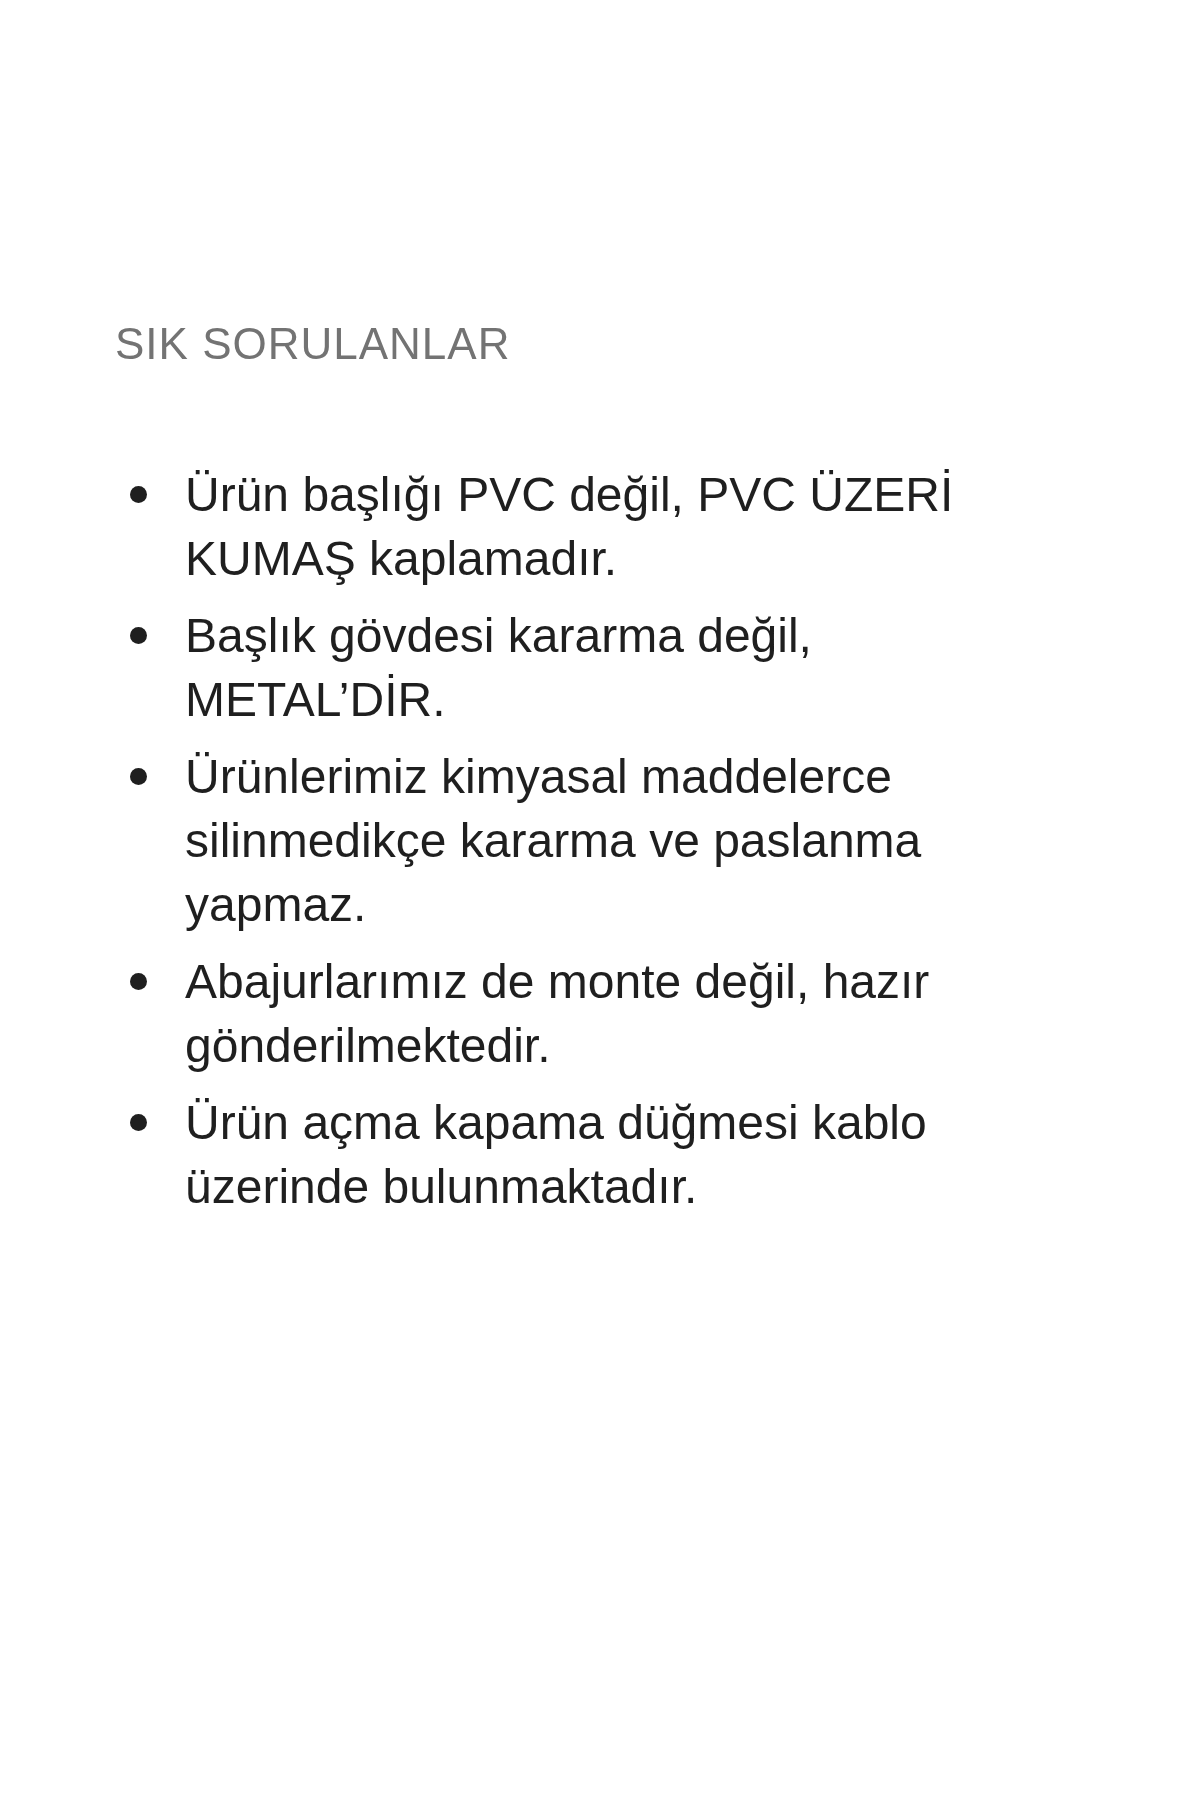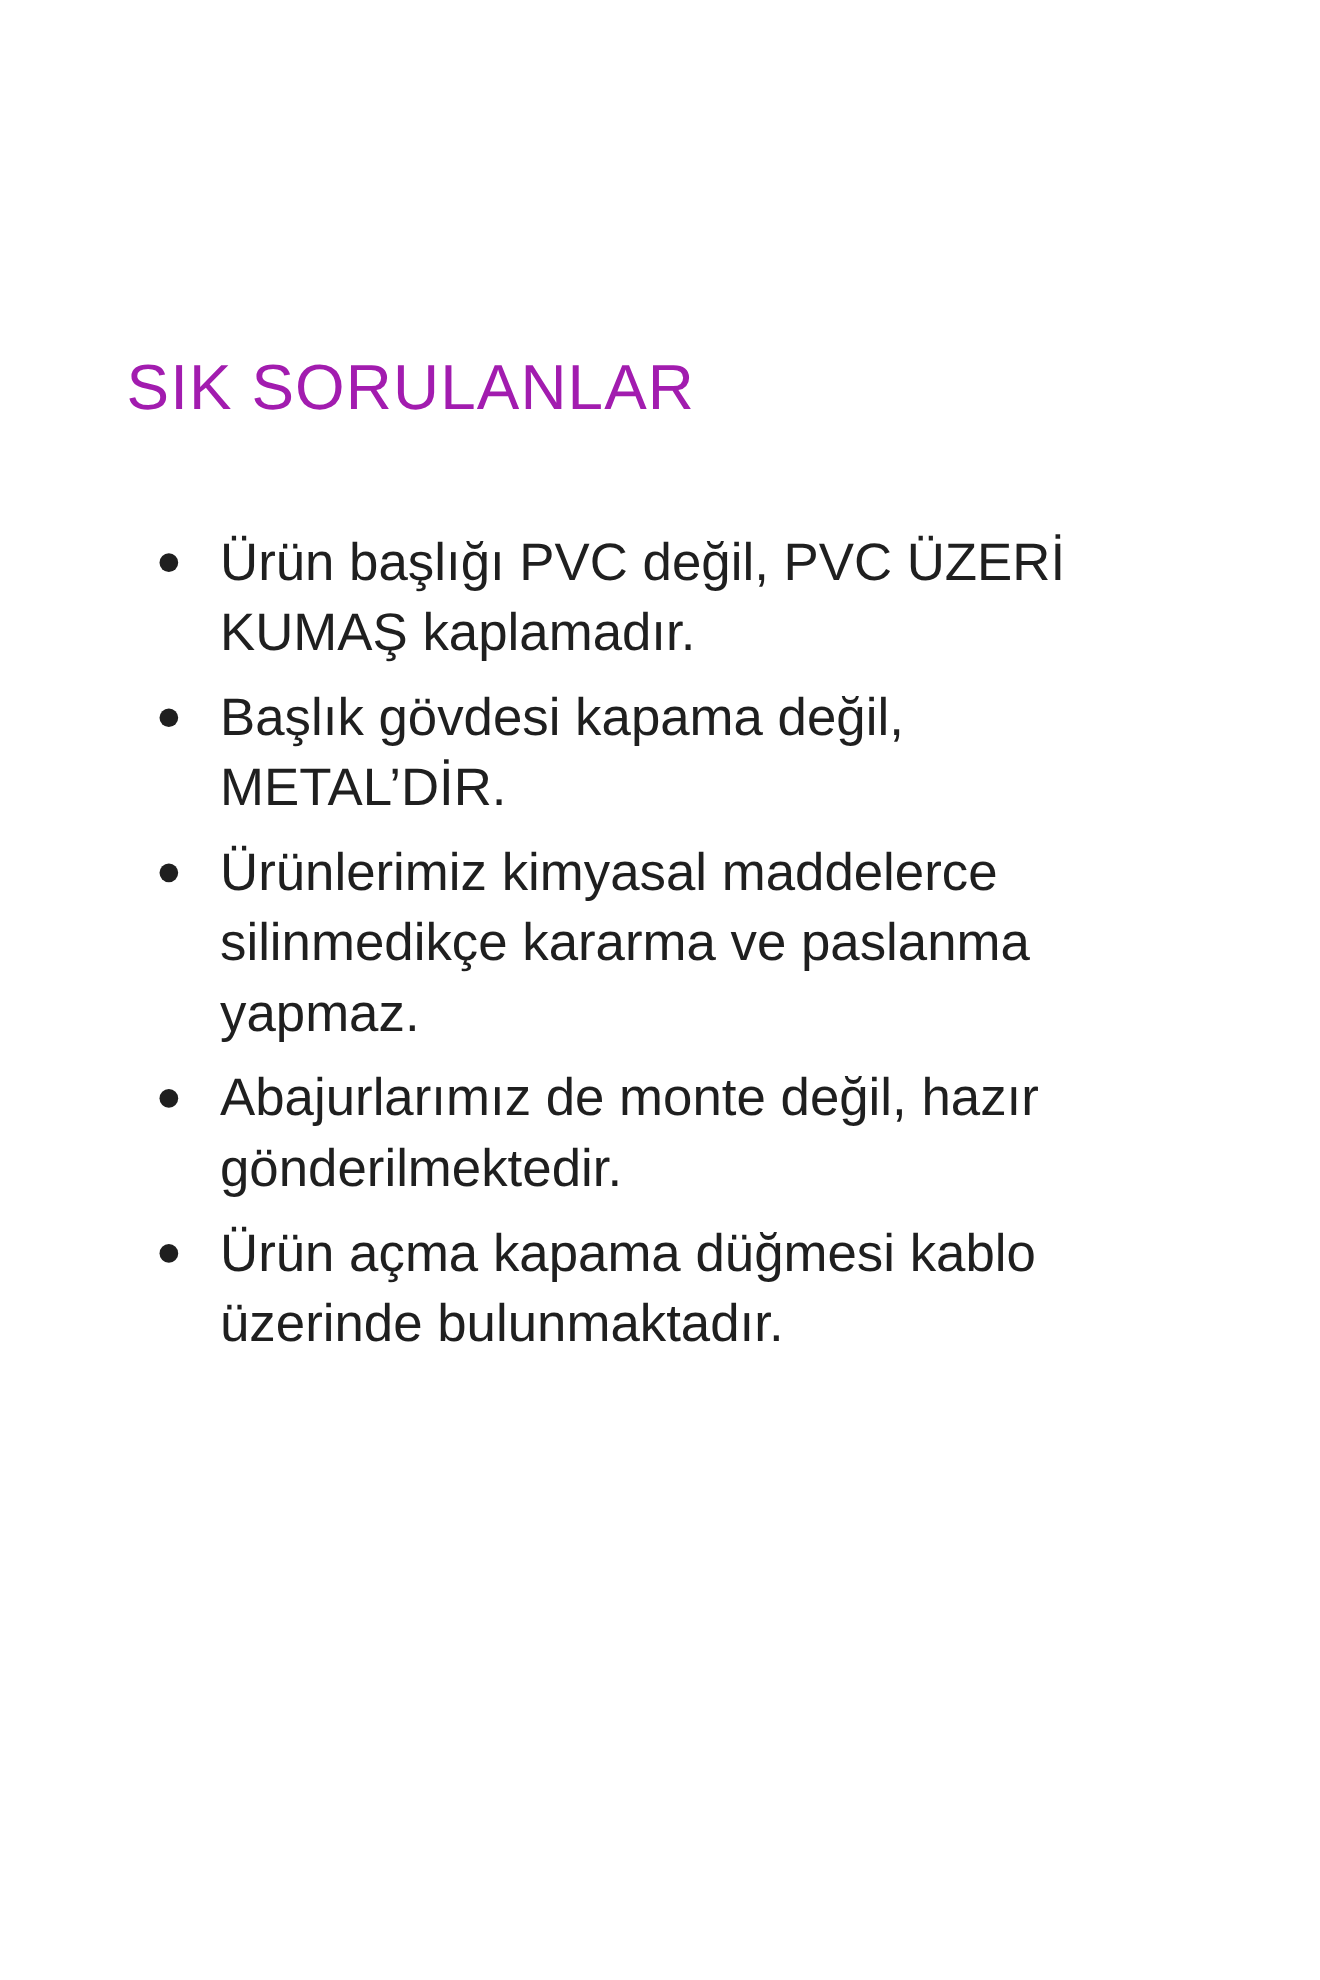--- a/index.html
+++ b/index.html
@@ -14,30 +14,30 @@
     color: #1e1e1e;
     overflow: hidden;
   }
   .doc {
     padding-top: 318px;
     padding-left: 115px;
     padding-right: 100px;
     box-sizing: border-box;
   }
   .doc-title {
-    font-size: 58px;
+    font-size: 44px;
     font-weight: 400;
     letter-spacing: 1px;
     line-height: 1.2;
     margin: 0 0 92px 0;
-    color: #a21caf;
+    color: #737373;
   }
   .faq-list {
     list-style: none;
-    margin: 15px;
+    margin: 0;
     padding: 0 0 0 15px;
     width: 905px;
   }
   .faq-item {
     position: relative;
     padding-left: 55px;
     font-size: 48px;
     line-height: 64px;
     margin-bottom: 13px;
     color: #1f1f1f;
@@ -58,21 +58,21 @@
 <div class="doc">
   <h1 class="doc-title">SIK SORULANLAR</h1>
 
   <ul class="faq-list">
     <li class="faq-item">
       <span class="bullet-dot"></span>
       <span>Ürün başlığı PVC değil, PVC ÜZERİ KUMAŞ kaplamadır.</span>
     </li>
     <li class="faq-item">
       <span class="bullet-dot"></span>
-      <span>Başlık gövdesi kapama değil, METAL’DİR.</span>
+      <span>Başlık gövdesi kararma değil, METAL’DİR.</span>
     </li>
     <li class="faq-item">
       <span class="bullet-dot"></span>
       <span>Ürünlerimiz kimyasal maddelerce silinmedikçe kararma ve paslanma yapmaz.</span>
     </li>
     <li class="faq-item">
       <span class="bullet-dot"></span>
       <span>Abajurlarımız de monte değil, hazır gönderilmektedir.</span>
     </li>
     <li class="faq-item">

